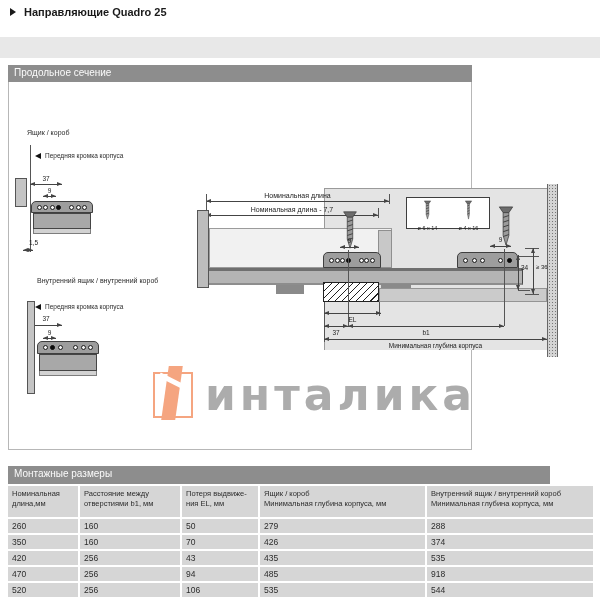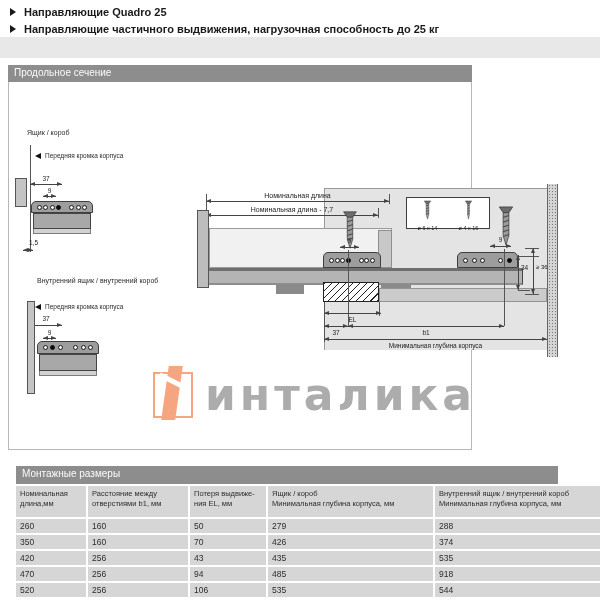--- a/index.html
+++ b/index.html
@@ -81,24 +81,20 @@
   .th { background:#d6d6d6; font-size:7.5px; line-height:1.3; padding:3px 2px 0 4px; color:#2c2c2c; }
   .td { background:#d6d6d6; font-size:8.5px; padding:2px 0 0 4px; color:#2c2c2c; }
 </style>
 </head>
 <body>
 
 <div class="abs" style="left:10px;top:3px">
   <div class="bullet-line">
     <span class="tri-right"></span>
     <span class="bullet-text">Направляющие Quadro 25</span>
-  </div>
-  <div class="bullet-line">
-    <span class="tri-right"></span>
-    <span class="bullet-text">Направляющие частичного выдвижения, нагрузочная способность до 25 кг</span>
   </div>
 </div>
 <div class="abs gray-band"></div>
 
 <section class="abs" style="left:8px;top:65px;width:464px;height:385px">
   <div class="panel-bar">
     <span>Продольное сечение</span>
   </div>
   <div class="panel-body">
 
@@ -278,21 +274,21 @@
 
     <div class="abs logo-icon" style="left:144px;top:290px;width:40px;height:46px">
       <div class="logo-stem"></div>
       <div class="logo-slash"></div>
     </div>
     <div class="abs logo-text" style="left:196px;top:287px">инталика</div>
 
   </div>
 </section>
 
-<section class="abs" style="left:16px;top:466px;width:542px">
+<section class="abs" style="left:8px;top:466px;width:542px">
   <div class="panel-bar" style="height:18px">
     <span>Монтажные размеры</span>
   </div>
   <div class="tbl">
     <div class="th">
       <div>Номинальная</div>
       <div>длина,мм</div>
     </div>
     <div class="th">
       <div>Расстояние между</div>

